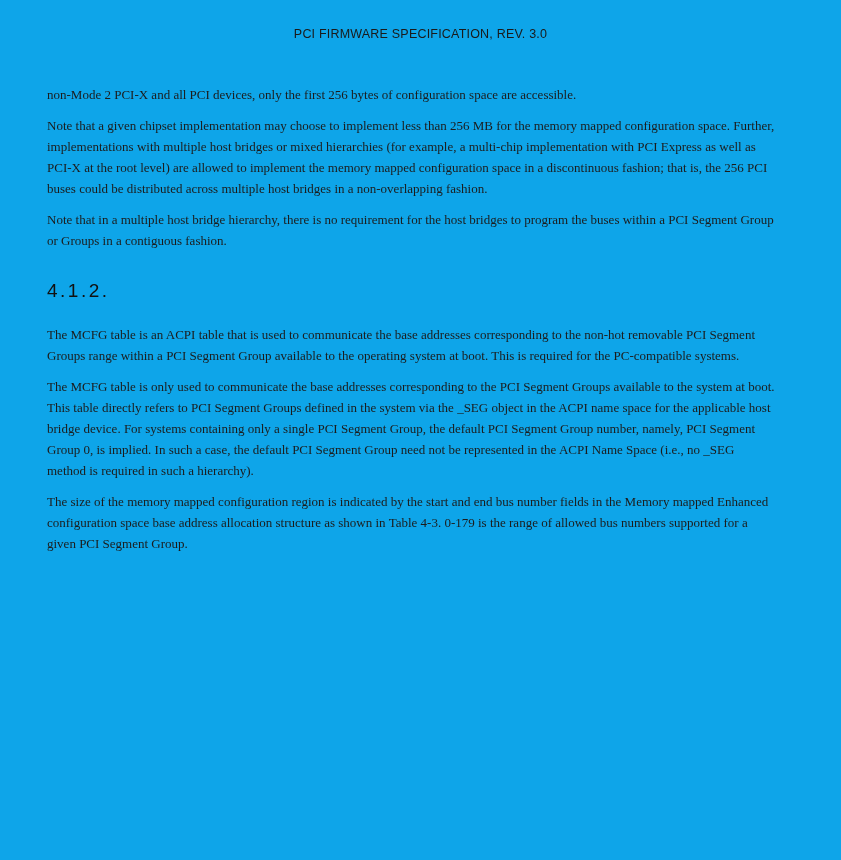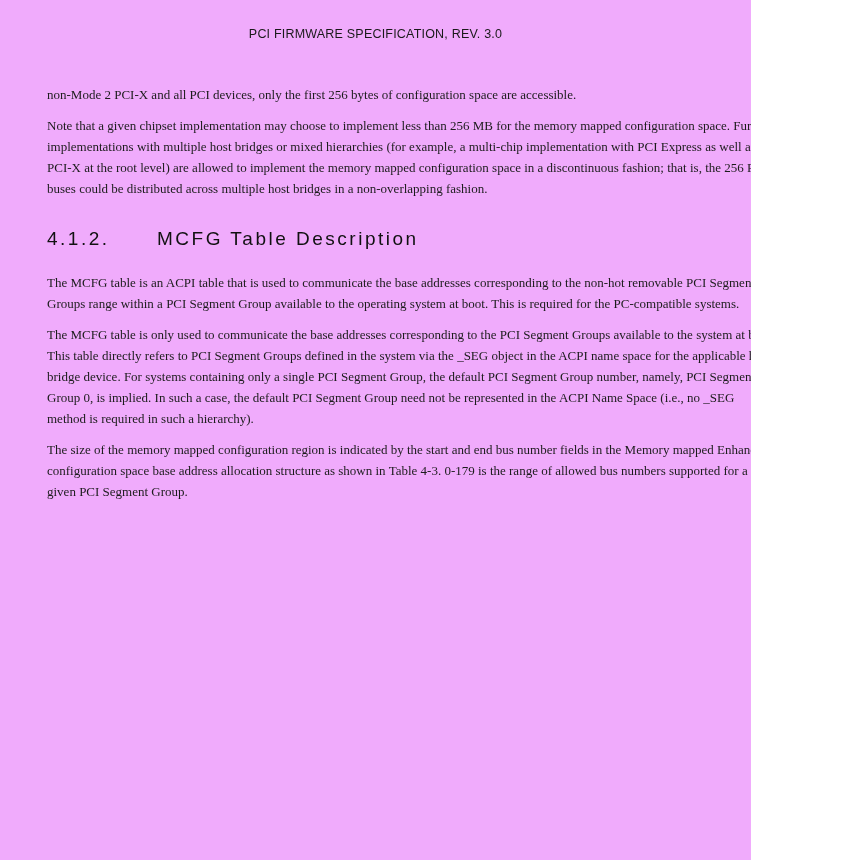--- a/index.html
+++ b/index.html
@@ -2,23 +2,23 @@
 <html><head>
 <meta charset="utf-8">
 <style>
   html, body {
     margin: 0;
     padding: 0;
     background: #ffffff;
   }
   .page {
     position: relative;
-    width: 751px;
+    width: 841px;
     height: 860px;
-    background: #f0abfc;
+    background: #0ea5e9;
     color: #1c1c1c;
     font-family: "Liberation Serif", serif;
     overflow: hidden;
     box-sizing: border-box;
   }
   .running-header {
     padding-top: 27px;
     text-align: center;
     font-family: "Liberation Sans", sans-serif;
     font-size: 12.5px;
@@ -60,24 +60,24 @@
 <div class="page">
 
   <div class="running-header">PCI FIRMWARE SPECIFICATION, REV. 3.0</div>
 
   <div class="content">
 
     <p class="body-para">non-Mode 2 PCI-X and all PCI devices, only the first 256 bytes of configuration space are accessible.</p>
 
     <p class="body-para">Note that a given chipset implementation may choose to implement less than 256 MB for the memory mapped configuration space.  Further, implementations with multiple host bridges or mixed hierarchies (for example, a multi-chip implementation with PCI Express as well as PCI-X at the root level) are allowed to implement the memory mapped configuration space in a discontinuous fashion; that is, the 256 PCI buses could be distributed across multiple host bridges in a non-overlapping fashion.</p>
 
+    <p class="body-para">Note that in a multiple host bridge hierarchy, there is no requirement for the host bridges to program the buses within a PCI Segment Group or Groups in a contiguous fashion.</p>
 
     <h2 class="section-heading">
       <span class="section-number">4.1.2.</span>
-      <span class="section-title">MCFG Table Description</span>
     </h2>
 
     <p class="body-para">The MCFG table is an ACPI table that is used to communicate the base addresses corresponding to the non-hot removable PCI Segment Groups range within a PCI Segment Group available to the operating system at boot. This is required for the PC-compatible systems.</p>
 
     <p class="body-para">The MCFG table is only used to communicate the base addresses corresponding to the PCI Segment Groups available to the system at boot.  This table directly refers to PCI Segment Groups defined in the system via the _SEG object in the ACPI name space for the applicable host bridge device.  For systems containing only a single PCI Segment Group, the default PCI Segment Group number, namely, PCI Segment Group 0, is implied.  In such a case, the default PCI Segment Group need not be represented in the ACPI Name Space (i.e., no _SEG method is required in such a hierarchy).</p>
 
     <p class="body-para">The size of the memory mapped configuration region is indicated by the start and end bus number fields in the Memory mapped Enhanced configuration space base address allocation structure as shown in Table 4-3.  0-179 is the range of allowed bus numbers supported for a given PCI Segment Group.</p>
 
 
   </div>

